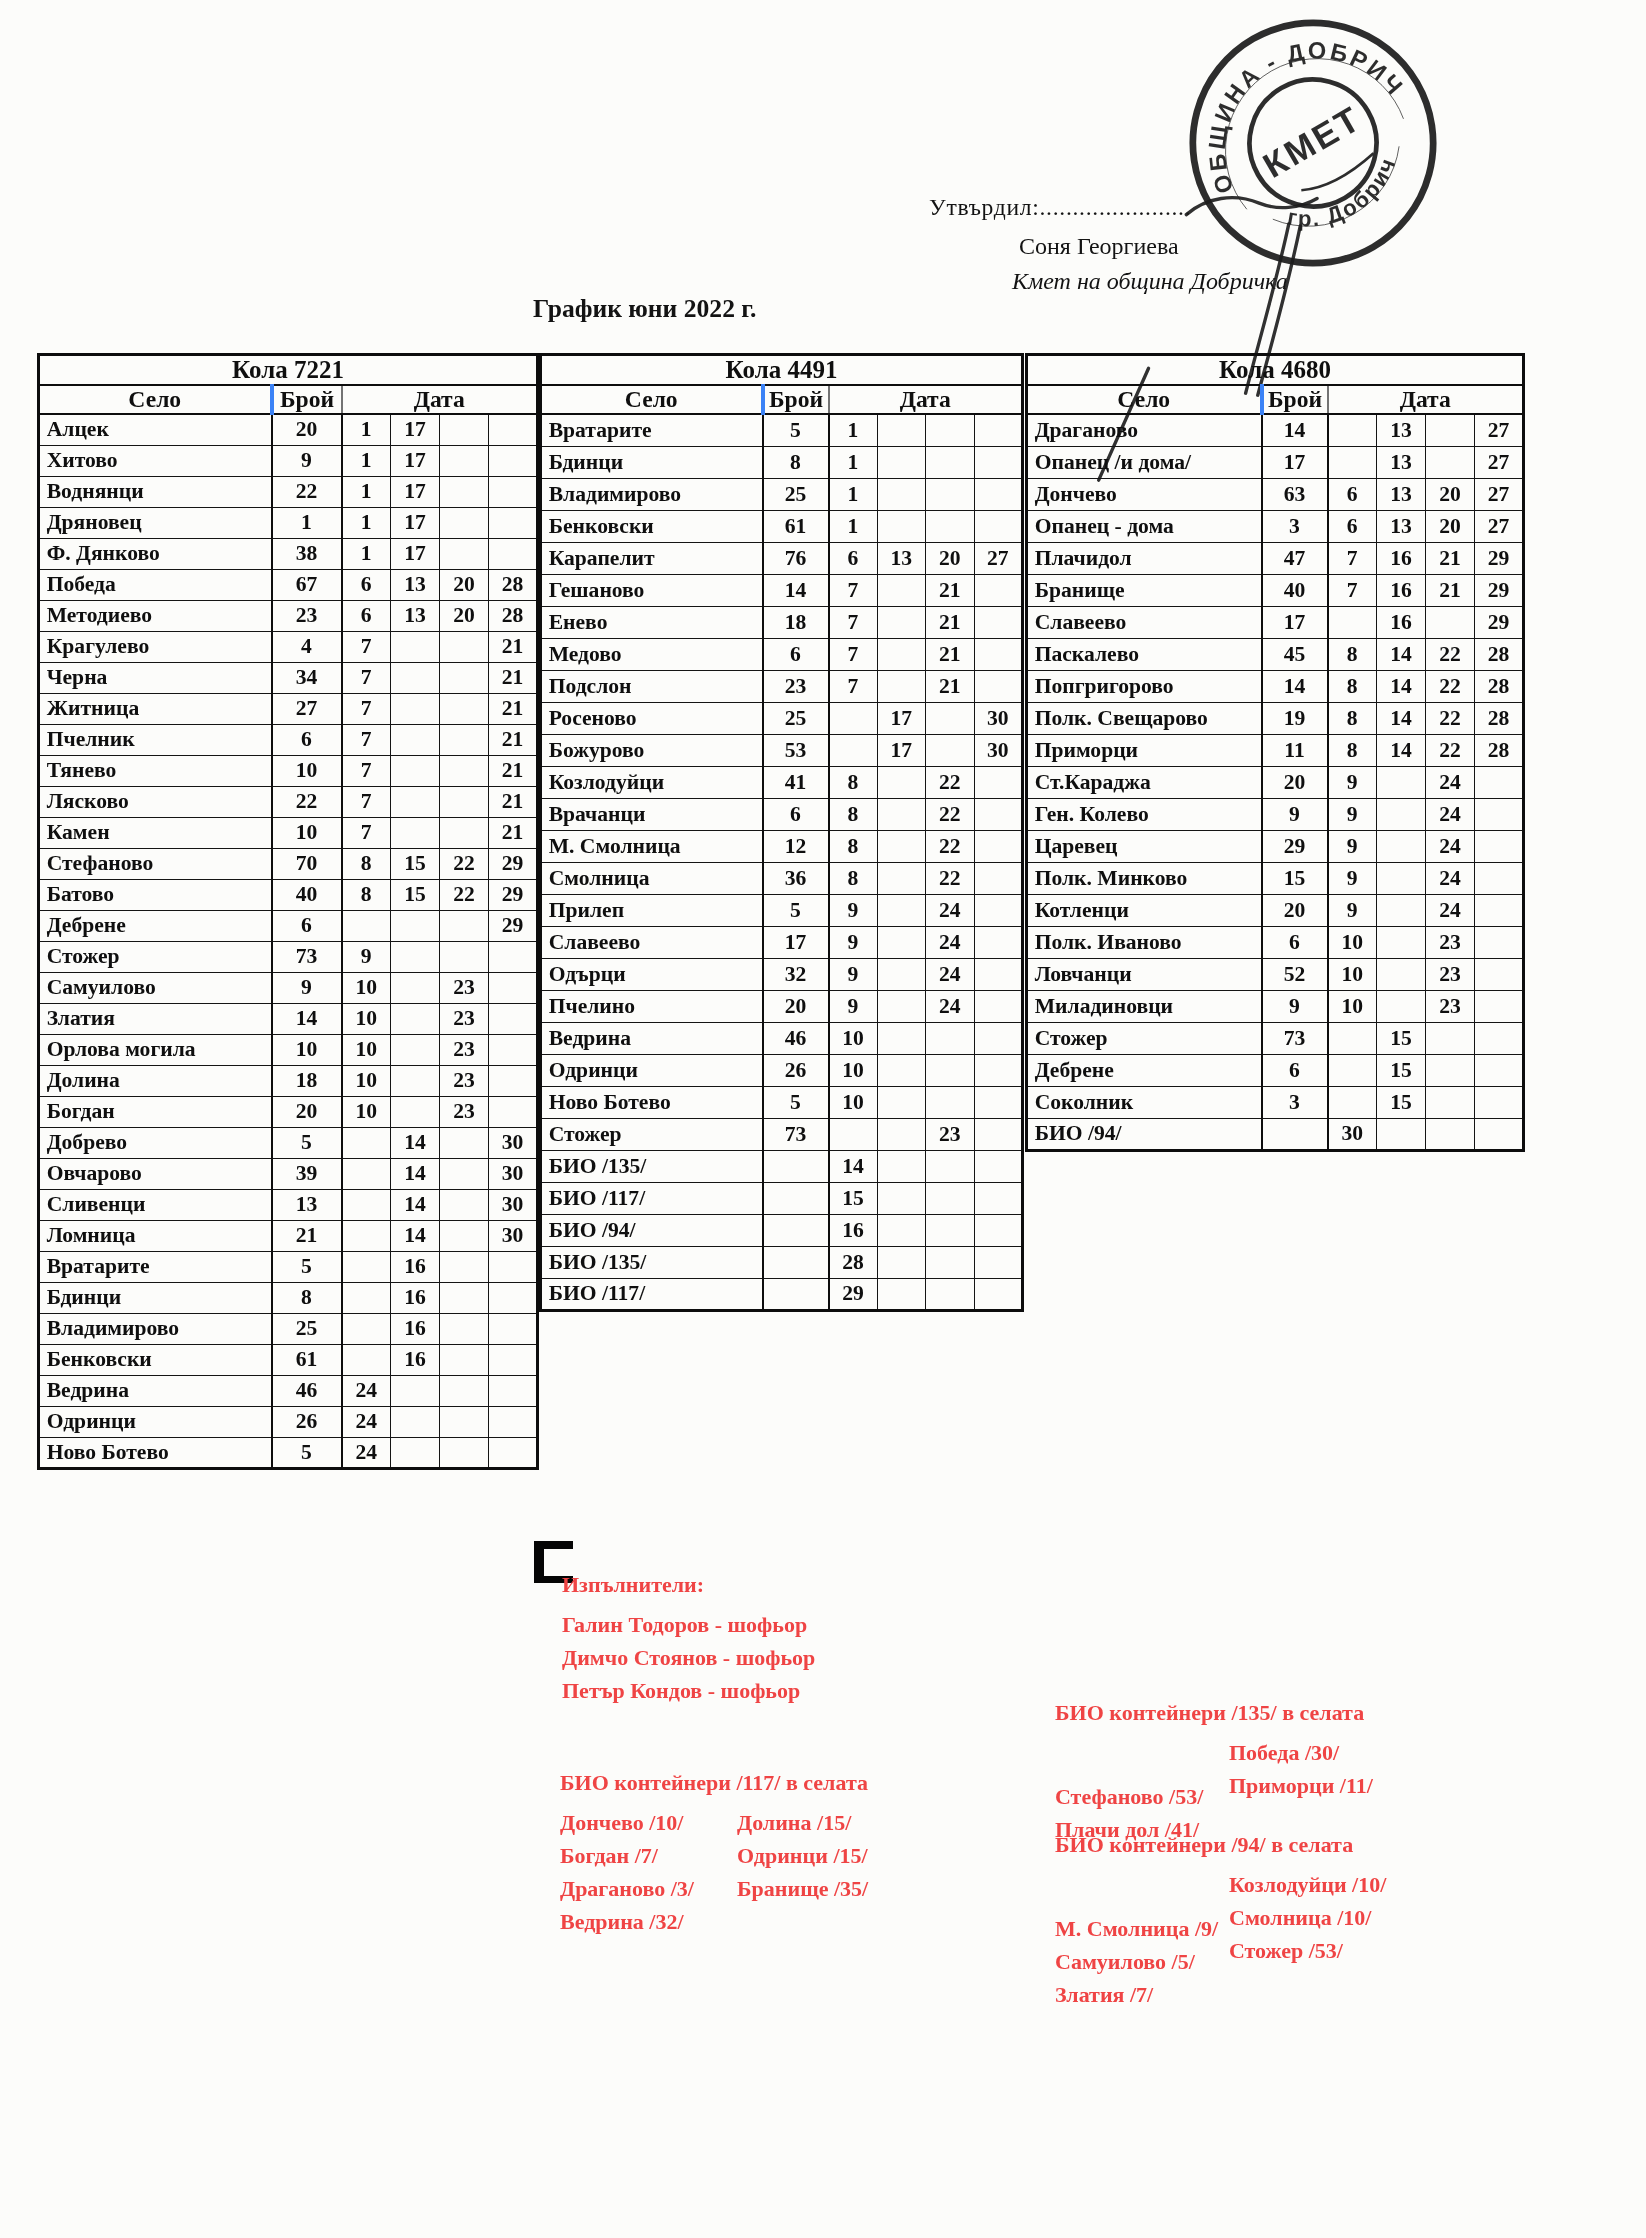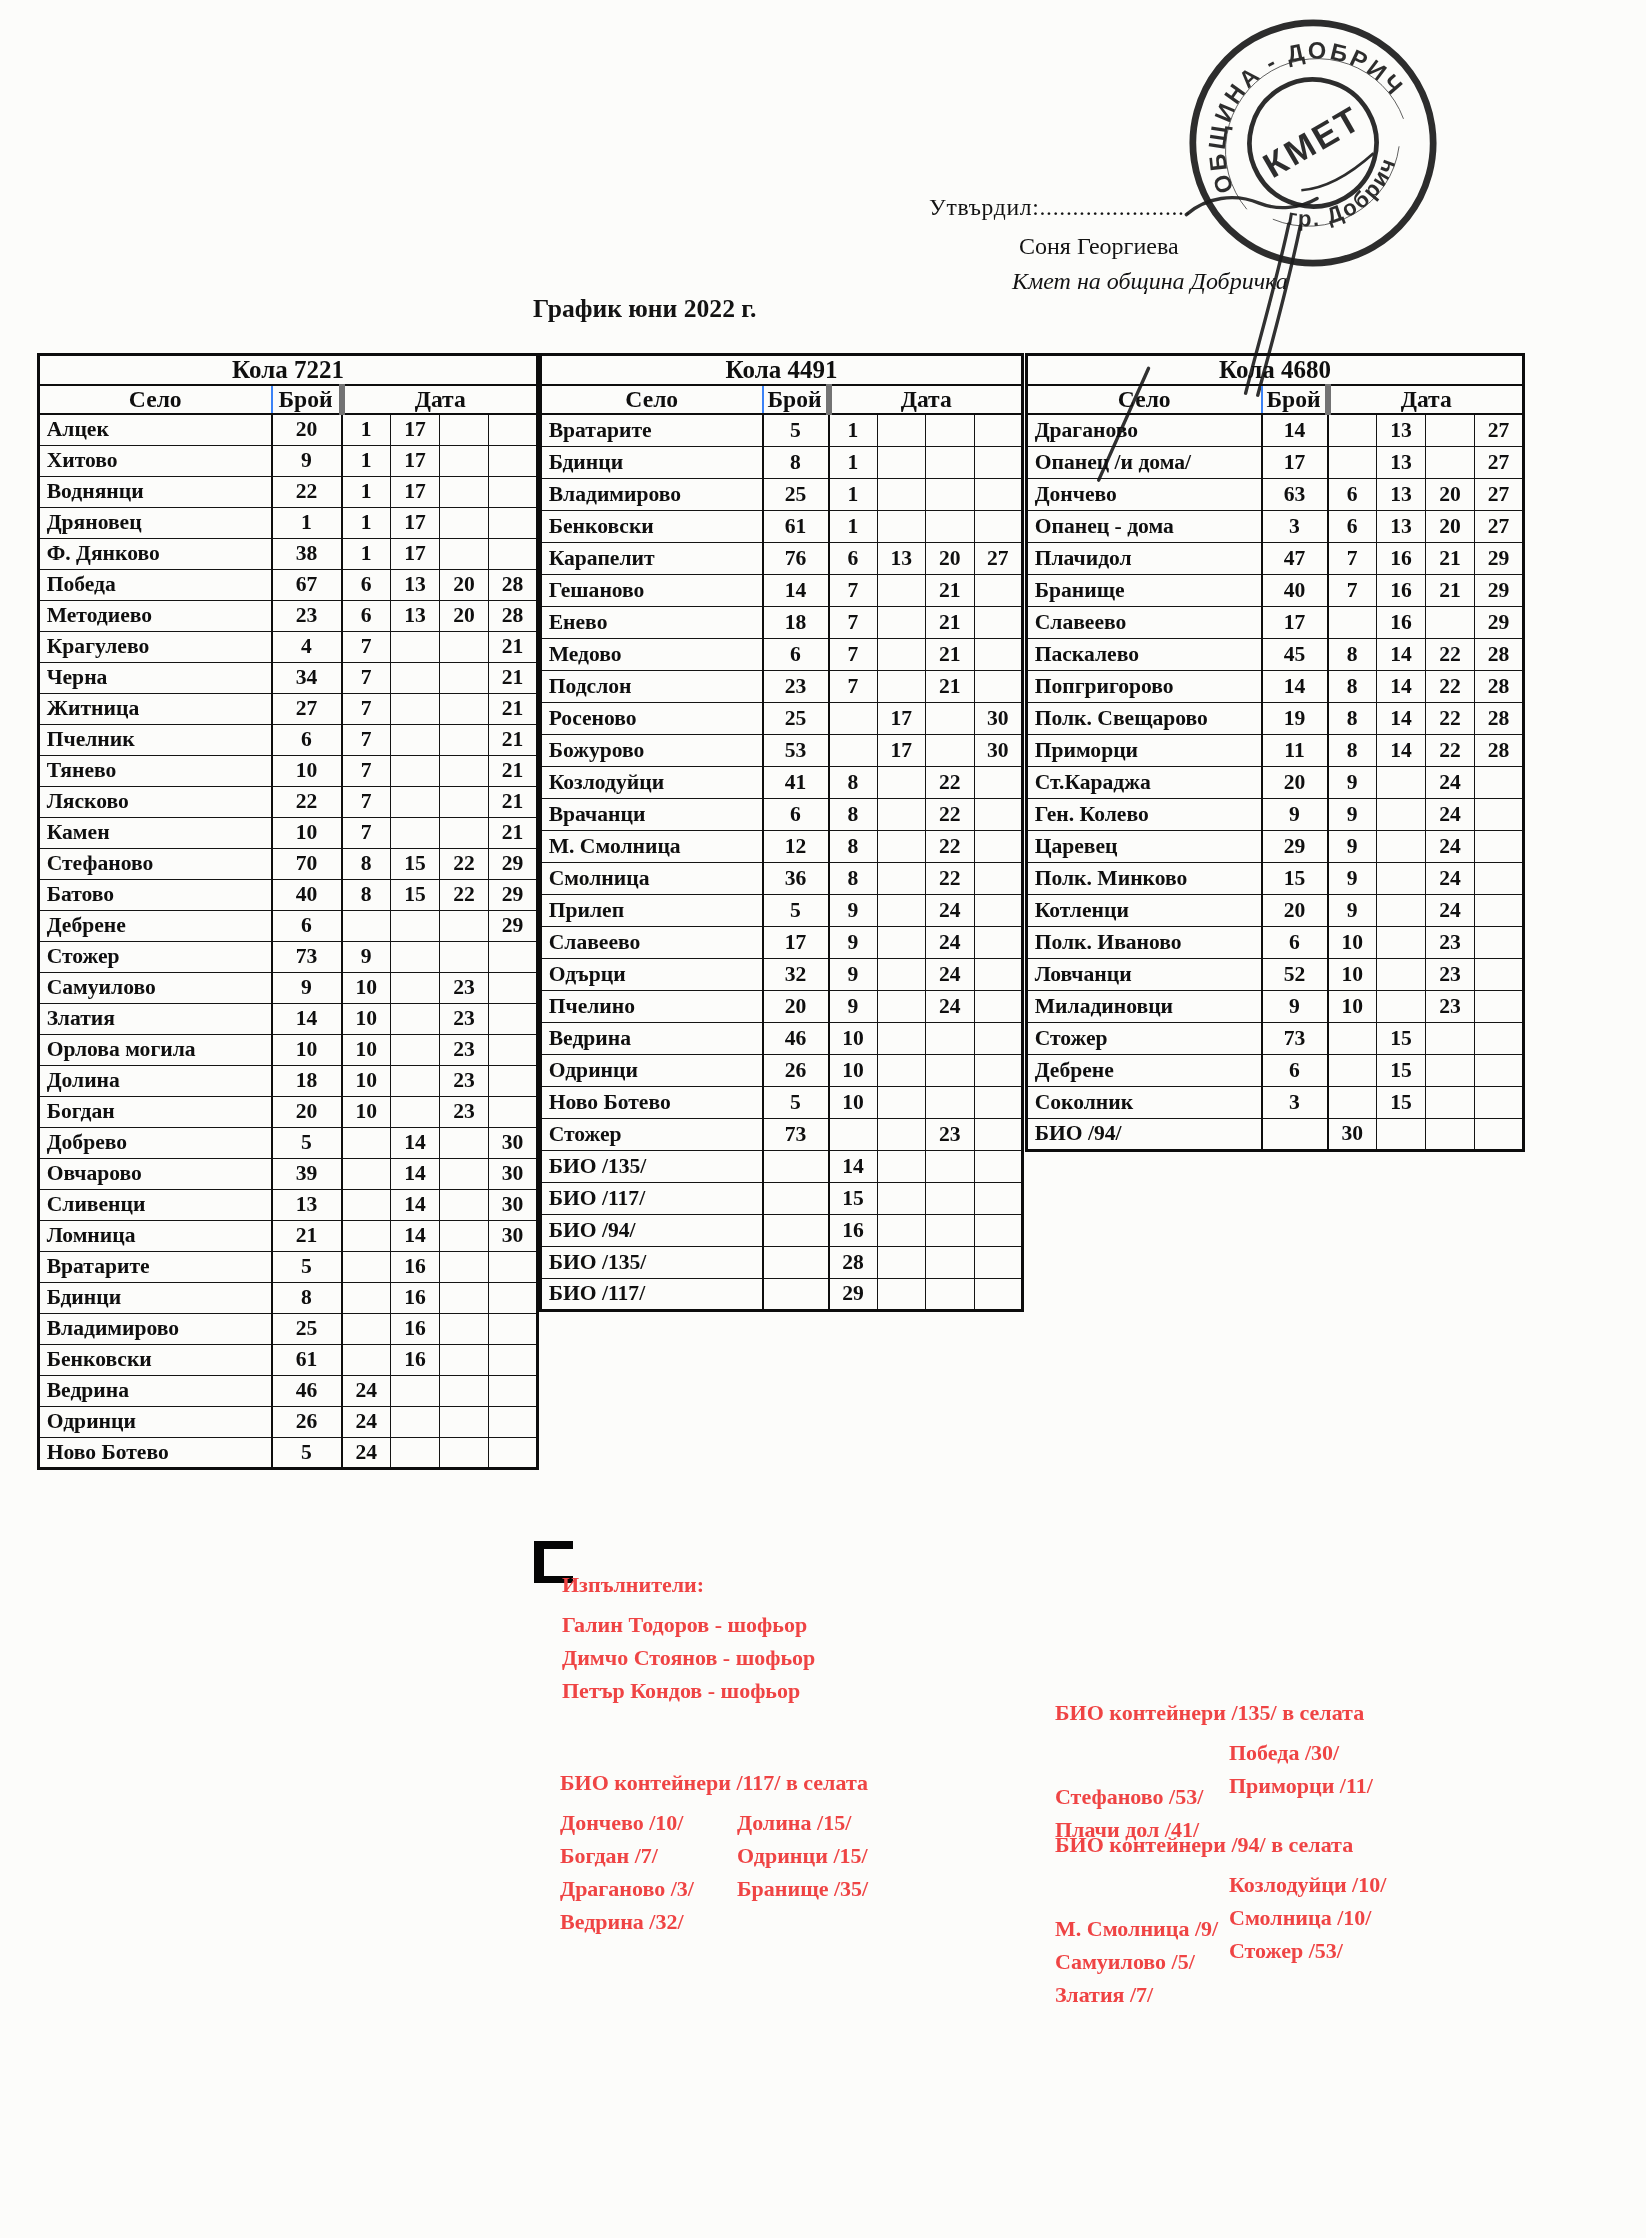--- a/index.html
+++ b/index.html
@@ -20,22 +20,22 @@
     border-left:10px solid #050505; border-top:8.8px solid #050505; border-bottom:7.4px solid #050505; }
   
   .sched-table { position:absolute; border-collapse:collapse; table-layout:fixed; border:3.4px solid #0d0d0d; }
   .sched-table th, .sched-table td {
     border:1.3px solid #141414; overflow:hidden; white-space:nowrap;
     font-weight:bold; color:#0f0f0f;
   }
   .sched-table thead th { height:28px; text-align:center; }
   .sched-table .vtitle th { font-size:25px; border-bottom:2px solid #0d0d0d; }
   .sched-table .cols th { font-size:23.6px; border-bottom:2.7px solid #0d0d0d; }
-  .sched-table .cols th:first-child { border-right:2px solid #3b82f6;margin-left:8px; }
-  .sched-table .cols th:nth-child(2) { border-right:6px solid #737373;border-radius:16px; }
+  .sched-table .cols th:first-child { border-right:4px solid #3b82f6;margin-left:8px; }
+  .sched-table .cols th:nth-child(2) { border-right:2px solid #737373;border-radius:16px; }
   .sched-table td { font-size:21.6px; }
   .t1 tbody td { height:31px; }
   .t2 tbody td, .t3 tbody td { height:32px; }
   td.village { text-align:left; padding-left:6.7px; border-right:2px solid #0d0d0d; }
   td.count   { text-align:center; border-right:2px solid #0d0d0d; }
   td.date    { text-align:center; }
   
   .block { position:absolute; font-size:22px; font-weight:bold; line-height:33px; color:#ef4444; }
   .block .heading { margin-bottom:6.7px; }
   .twocol { display:flex; align-items:flex-start; }

